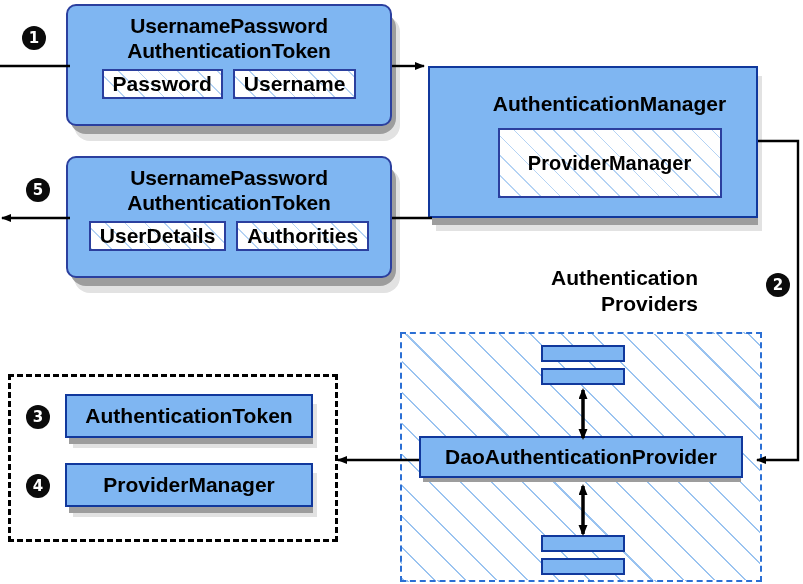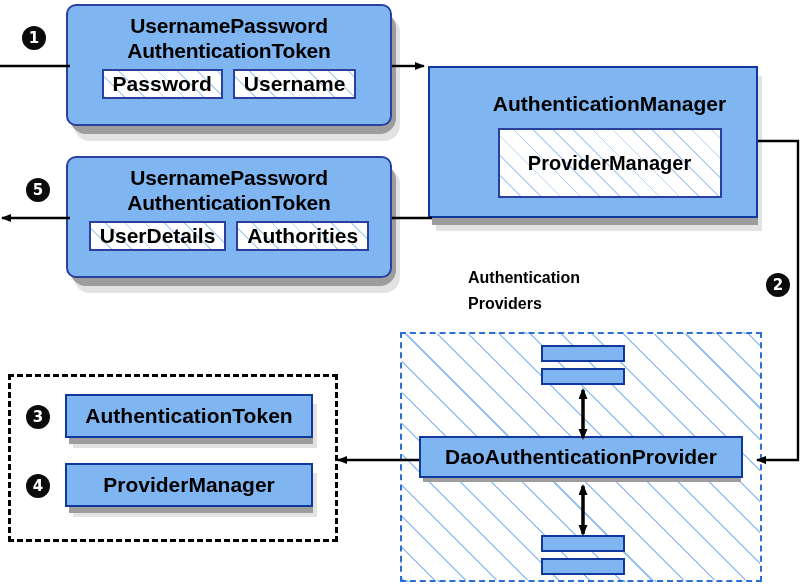--- a/index.html
+++ b/index.html
@@ -149,23 +149,23 @@
     justify-content: center;
     z-index: 6;
     font-family: "DejaVu Sans", sans-serif;
     line-height: 1;
   }
 
   
   .free-label {
     position: absolute;
     font-weight: bold;
-    font-size: 16px;
+    font-size: 21px;
     line-height: 26px;
-    text-align: left;
+    text-align: right;
     color: #000;
     white-space: pre-line;
     z-index: 6;
   }
 
   
   #wires {
     position: absolute;
     left: 0; top: 0;
     width: 803px; height: 584px;

